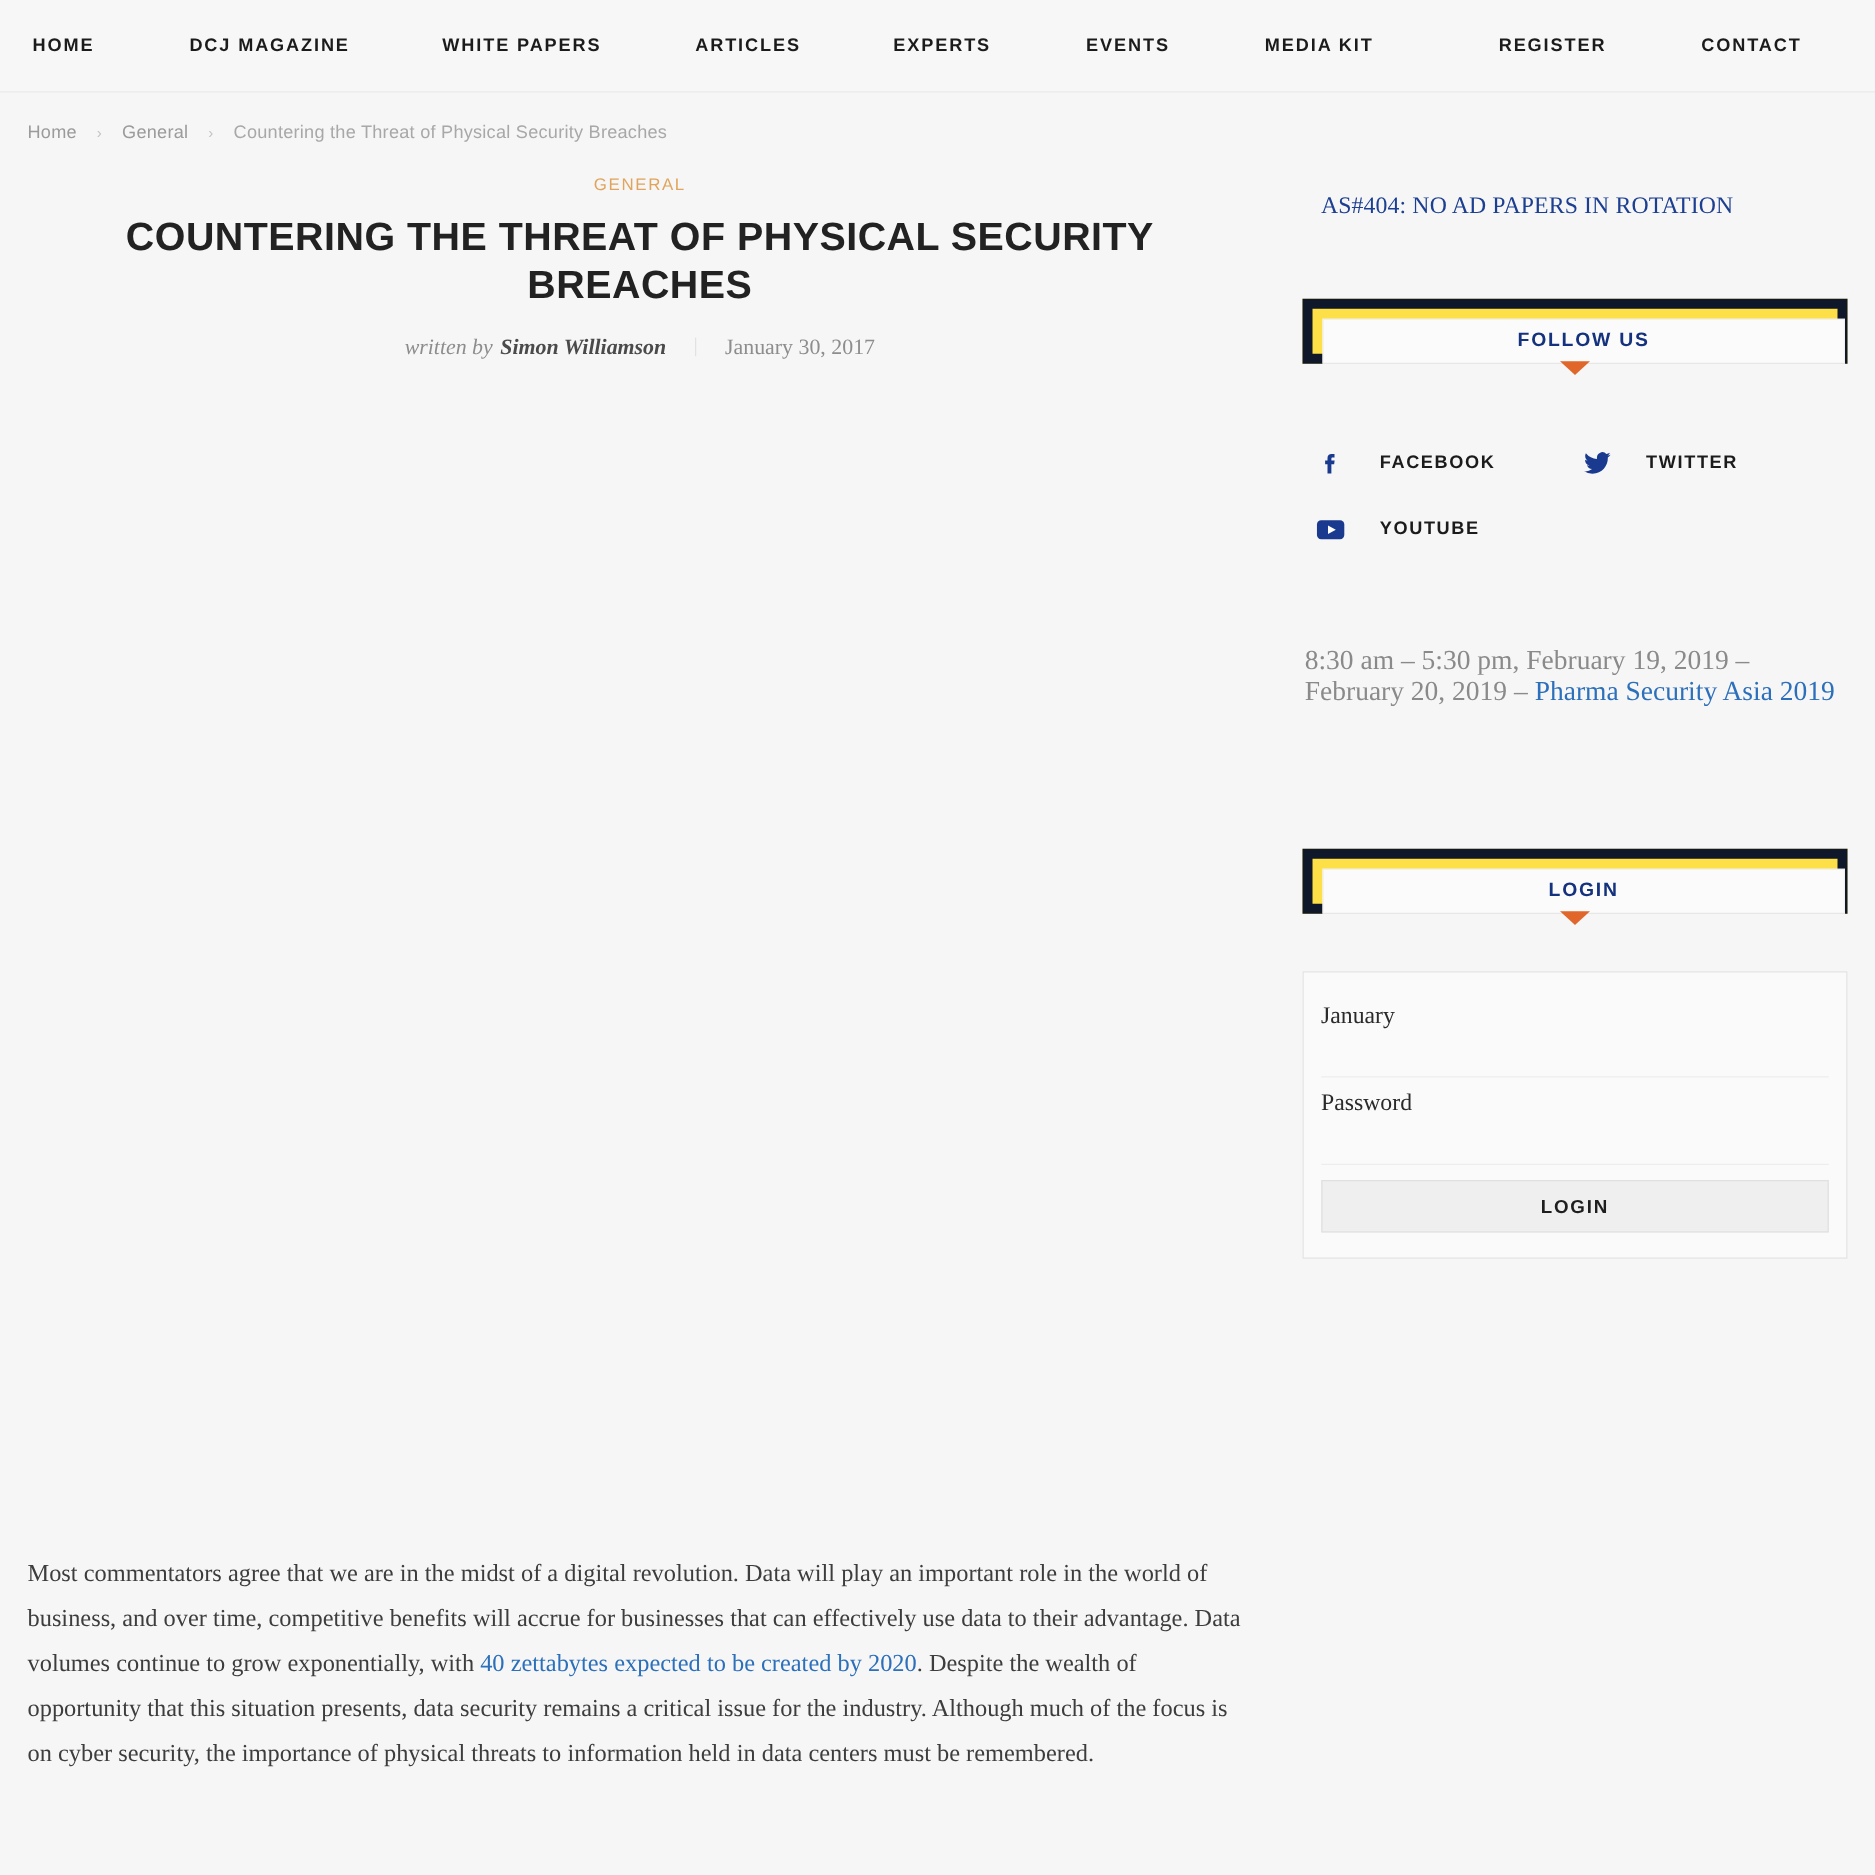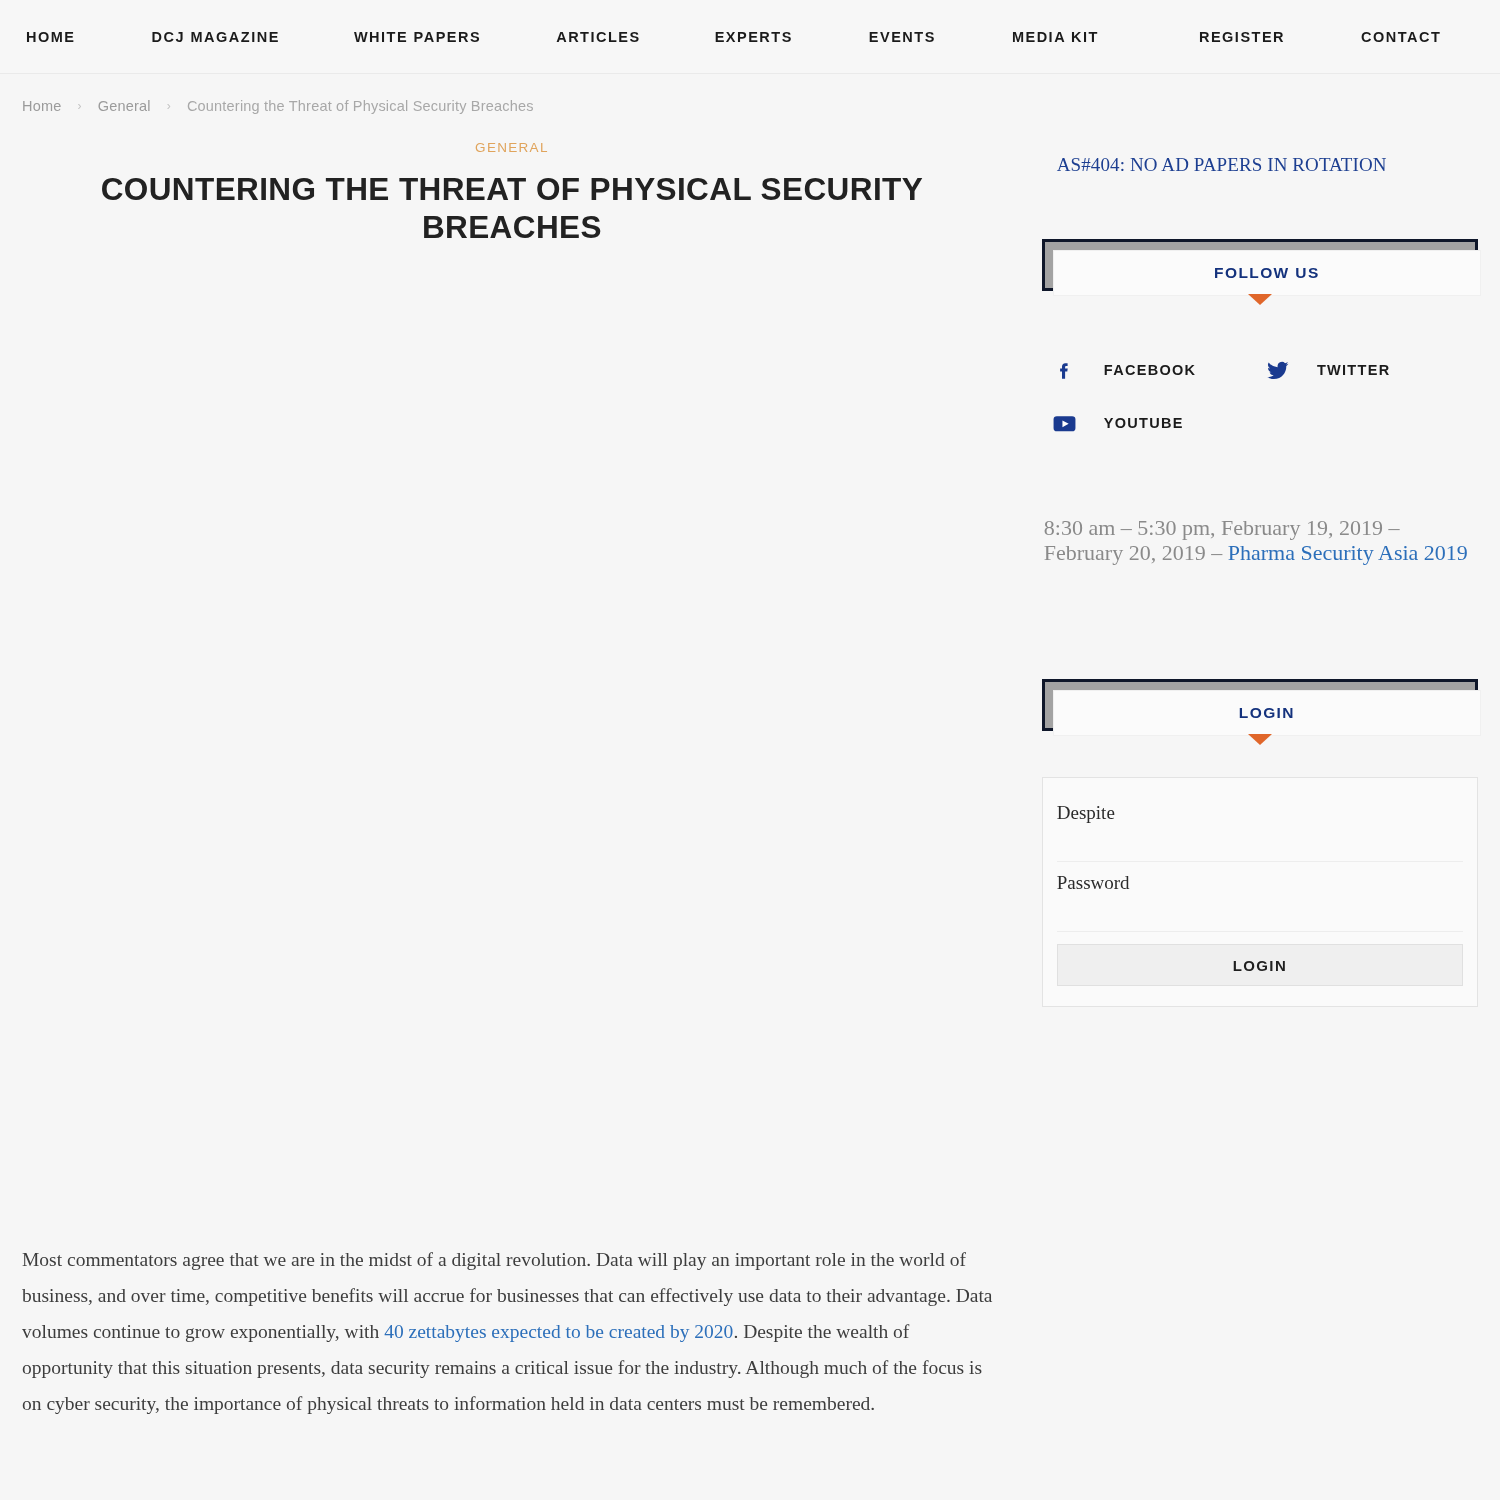--- a/index.html
+++ b/index.html
@@ -151,22 +151,22 @@
     color: #1d3f91;
     letter-spacing: 0.1px;
     margin-top: 14px;
     margin-left: 15px;
   }
 
   .widget { position: relative; margin-top: 0; }
   .widget-head {
     position: relative;
     height: 52px;
-    border: 3px solid #0f172a;
-    background: #a3a3a3;
+    border: 8px solid #0f172a;
+    background: #fde047;
   }
   .widget-head-inner {
     position: absolute;
     left: 8px;
     top: 8px;
     right: -6px;
     bottom: -8px;
     background: #fbfbfb;
     border: 1px solid #f0f0f0;
     display: flex;
@@ -302,20 +302,26 @@
     <span class="crumb">General</span>
     <span class="crumb-sep">›</span>
     <span class="crumb current">Countering the Threat of Physical Security Breaches</span>
   </div>
 
   <div class="content-wrap">
 
     <main class="main-col">
       <div class="cat-label">GENERAL</div>
       <h1 class="article-title">COUNTERING THE THREAT OF PHYSICAL SECURITY BREACHES</h1>
+      <div class="byline">
+        <span class="wb">written by</span>
+        <span class="author">Simon Williamson</span>
+        <span class="sep"></span>
+        <span class="date">January 30, 2017</span>
+      </div>
 
       <div class="article-body">
         <span>Most commentators agree that we are in the midst of a digital revolution. Data will play an important role in the world of business, and over time, competitive benefits will accrue for businesses that can effectively use data to their advantage. Data volumes continue to grow exponentially, with </span><a href="#">40 zettabytes expected to be created by 2020</a><span>. Despite the wealth of opportunity that this situation presents, data security remains a critical issue for the industry. Although much of the focus is on cyber security, the importance of physical threats to information held in data centers must be remembered.</span>
       </div>
     </main>
 
     <aside class="side-col">
 
       <div class="ad-notice">AS#404: NO AD PAPERS IN ROTATION</div>
 
@@ -373,21 +379,21 @@
       <div class="widget" style="margin-top:-14px;">
         <div class="widget-head">
           <div class="widget-head-inner">
             <span class="widget-title">LOGIN</span>
           </div>
           <span class="widget-arrow"></span>
         </div>
 
         <form class="login-box">
           <div class="field">
-            <label class="field-label">Despite</label>
+            <label class="field-label">January</label>
             <input class="field-input" type="text" placeholder="" style="">
           </div>
           <div class="field">
             <label class="field-label">Password</label>
             <input class="field-input" type="password" placeholder="" style="">
           </div>
           <button type="button" class="login-submit">LOGIN</button>
         </form>
       </div>
 

